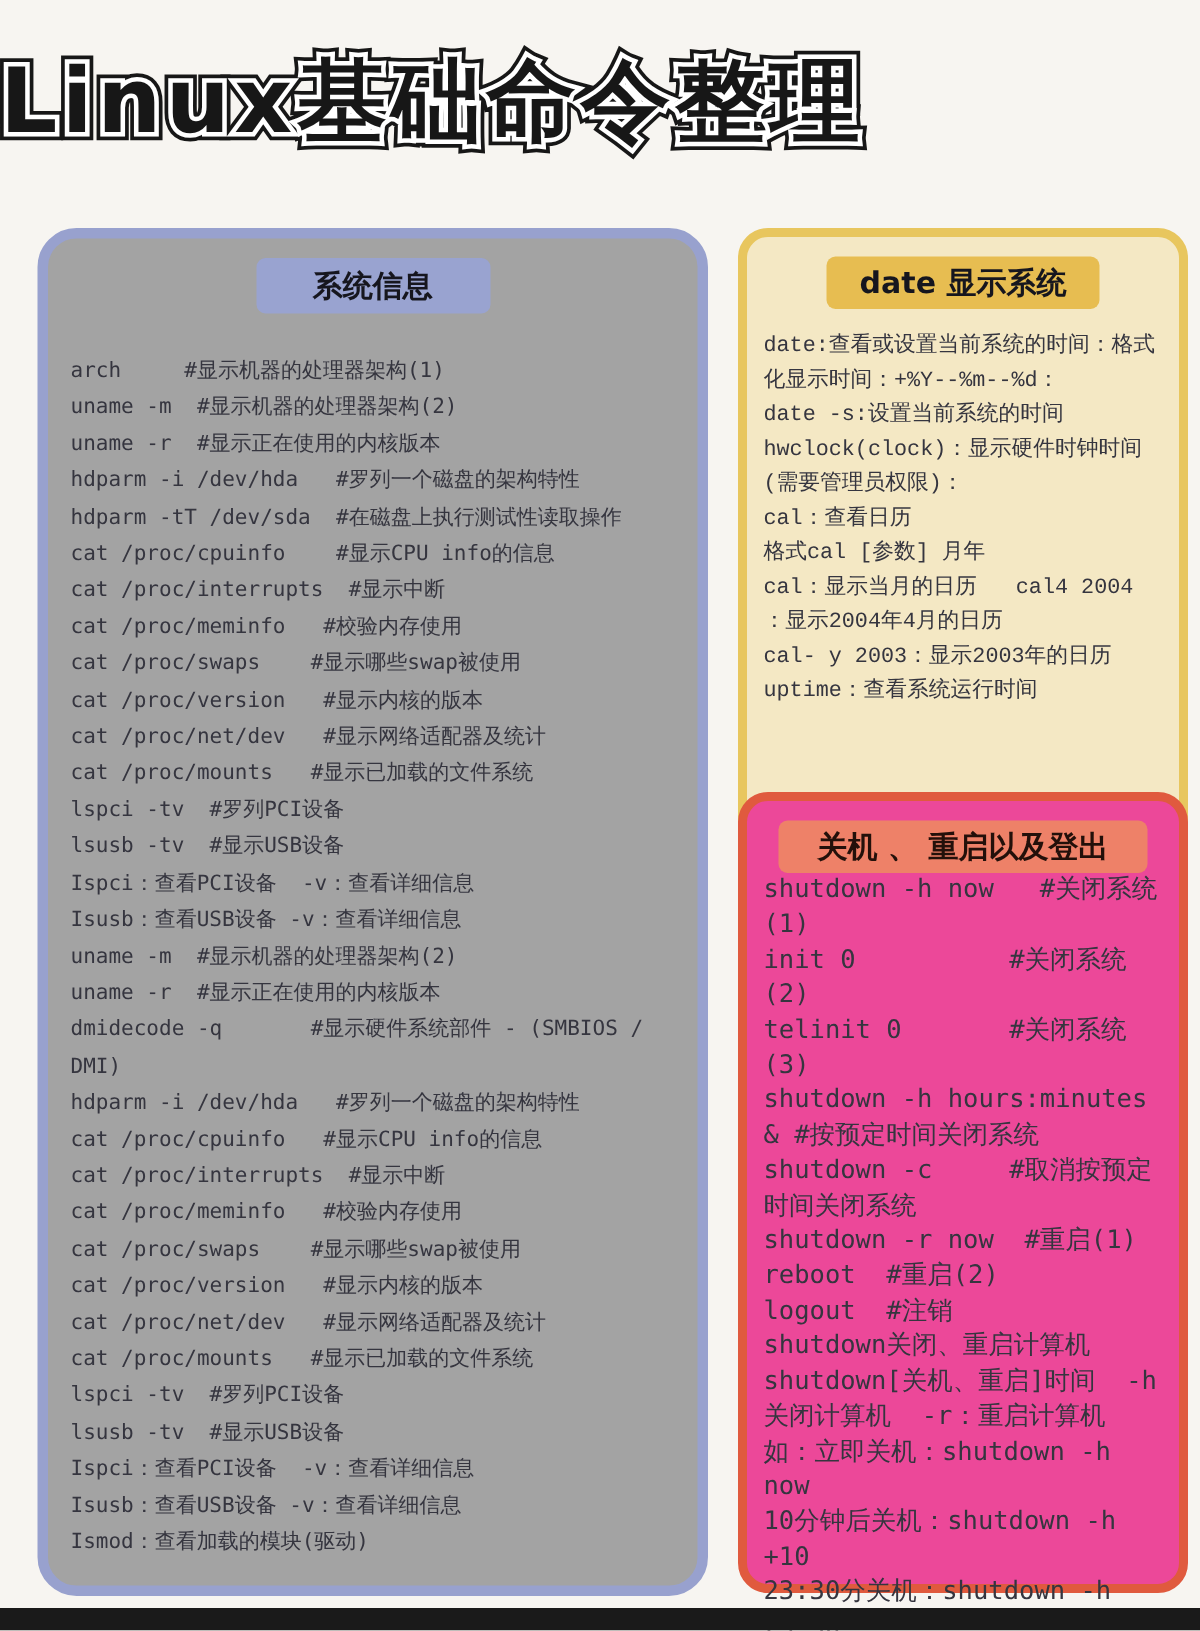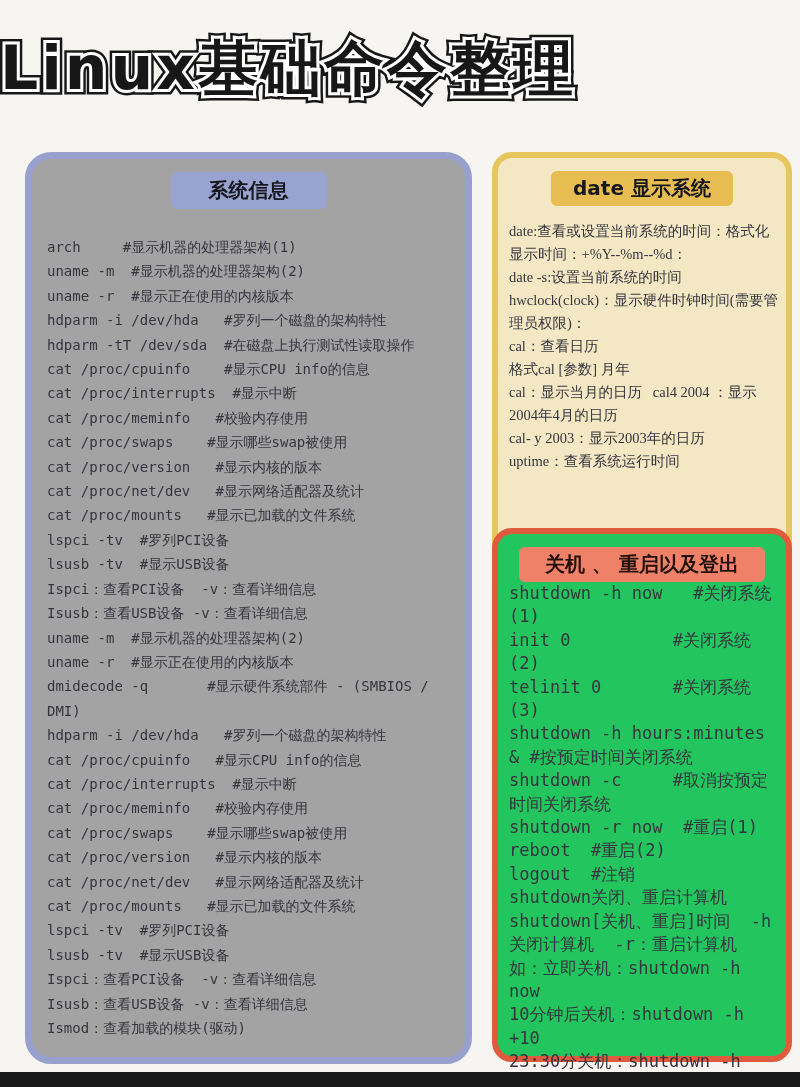--- a/index.html
+++ b/index.html
@@ -61,28 +61,28 @@
   
   .panel-date {
     left:492px; top:152px; width:300px; height:442px;
     background:#f4e8c4;
     border:6px solid #e8c65e;
     border-radius:20px;
   }
   .panel-date .panel-header { background:#e7bd51; padding:4px 22px; }
   .panel-date .cmd-list {
     padding:14px 8px 0 11px;
-    font-family:Liberation Serif, serif;
+    font-family:Liberation Mono, monospace;
     font-size:14.5px; line-height:23px;
   }
 
   
   .panel-shutdown {
     left:492px; top:528px; width:300px; height:534px;
-    background:#22c55e;
+    background:#ec4899;
     border:6px solid #e05a3e;
     border-radius:20px;
   }
   .panel-shutdown .panel-header { background:#ee8168; padding:4px 26px; color:#23100a; }
   .panel-shutdown .cmd-list {
     padding:0 6px 0 11px;
     font-family:"DejaVu Sans Mono", monospace;
     font-size:17px; line-height:23.4px;
   }
 

